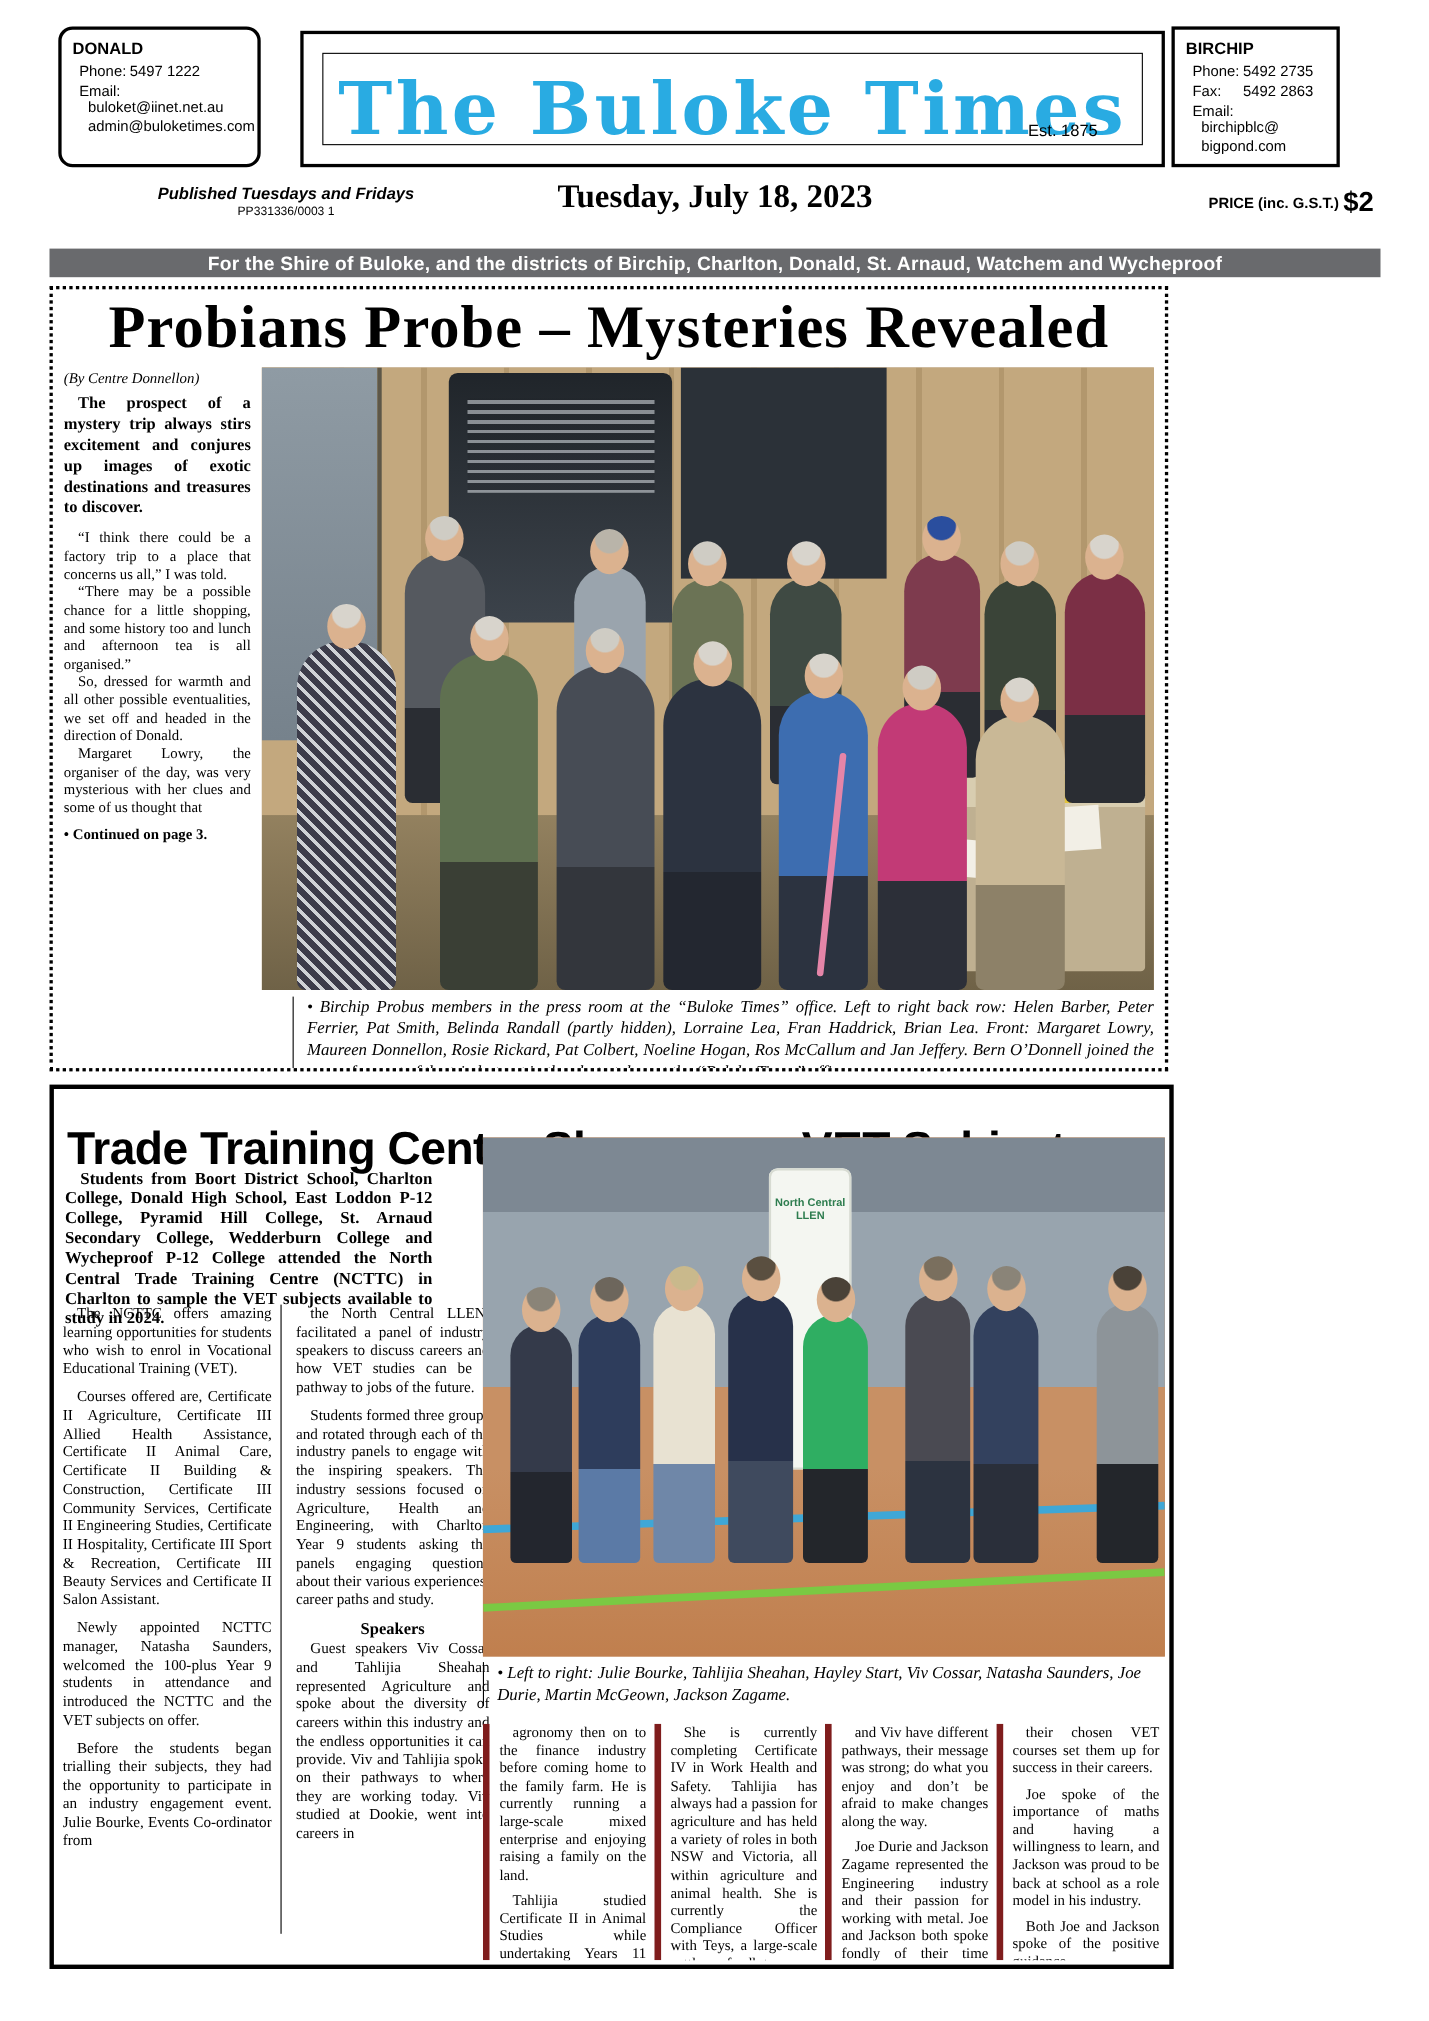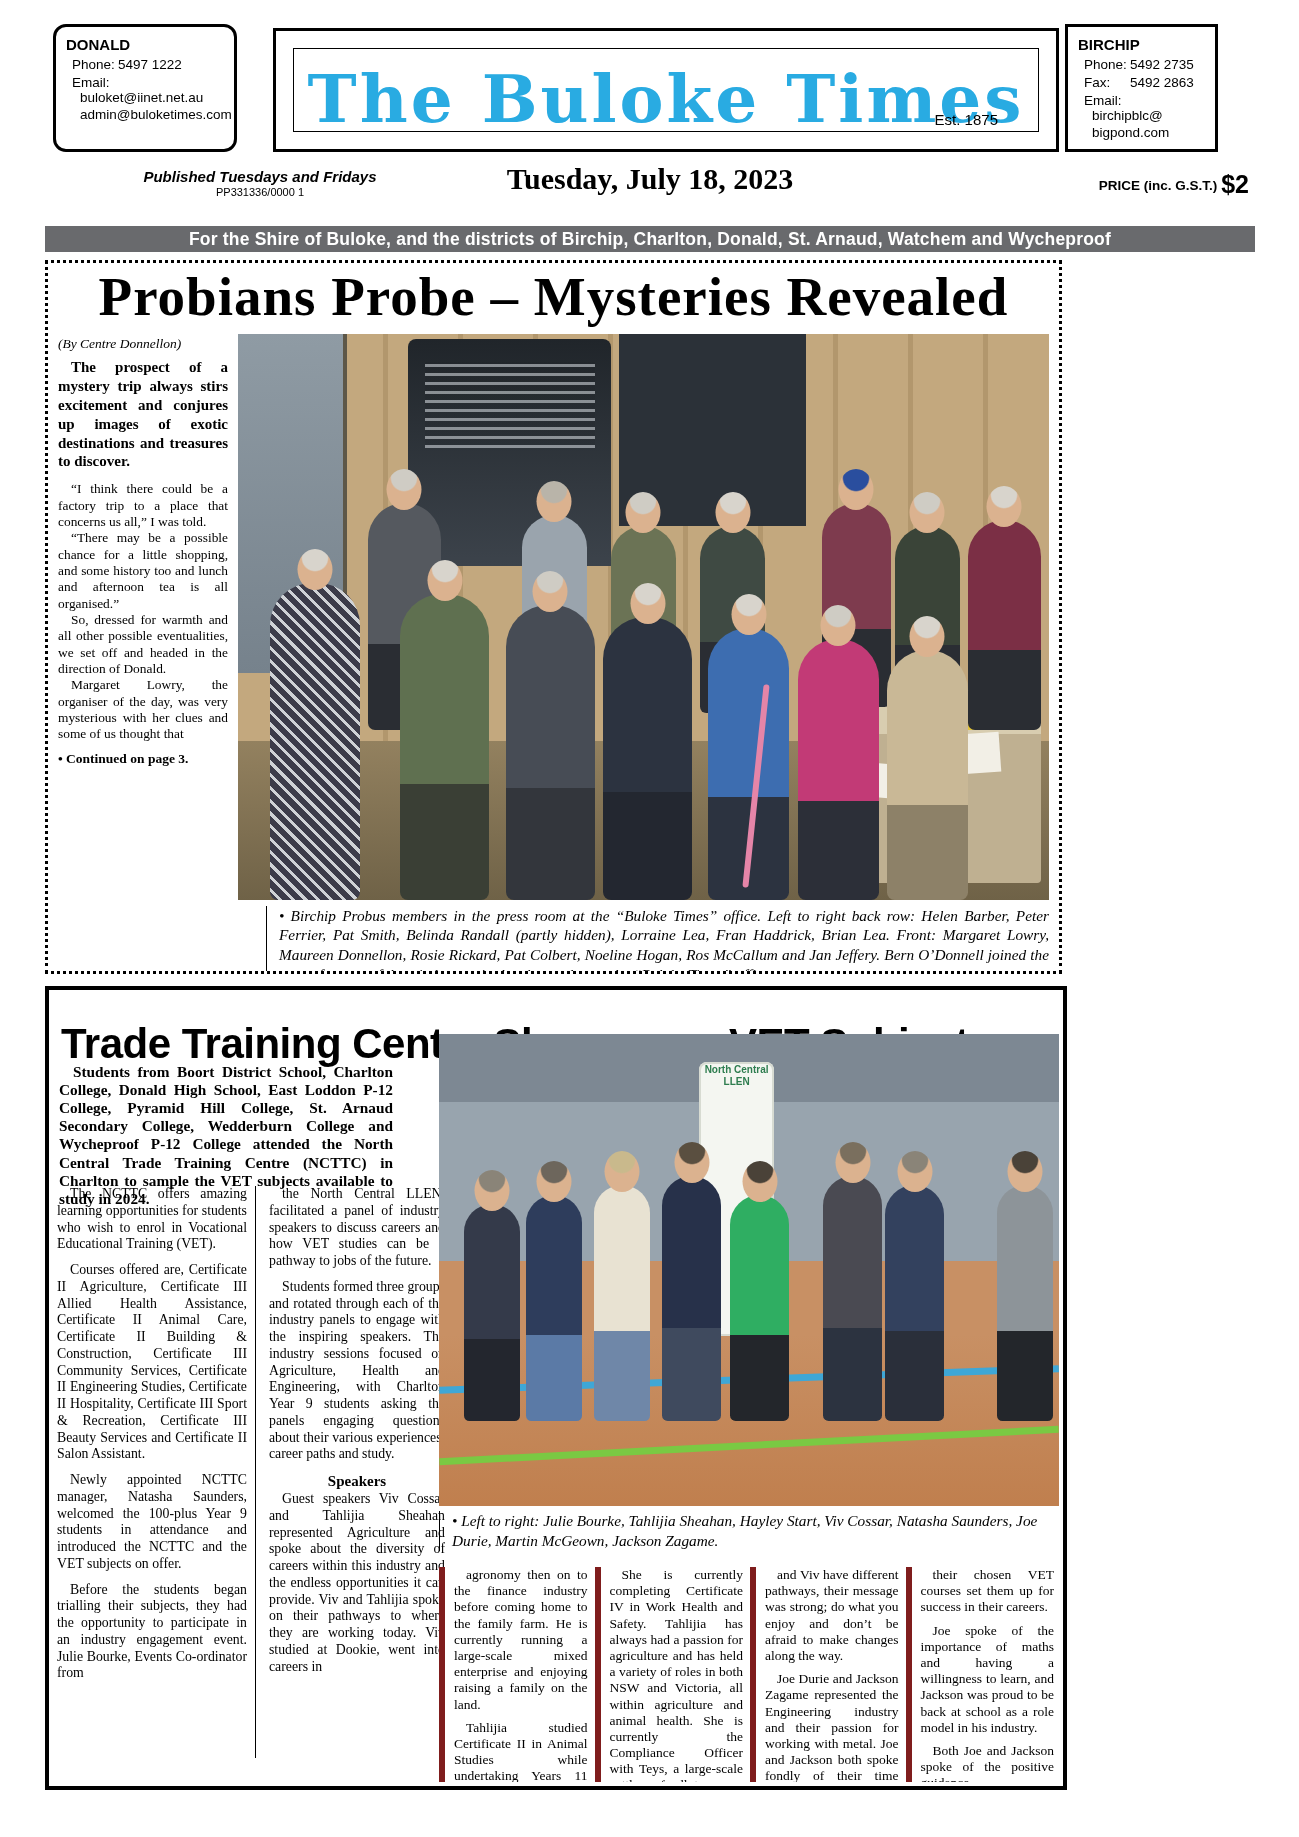--- a/index.html
+++ b/index.html
@@ -96,21 +96,21 @@
   .photo2 { width:100%; height:100%; background:#c08355; }
   .p2-wall { position:absolute; left:0; top:0; right:0; height:48%;
              background:linear-gradient(180deg,#7d8893 0 30%,#98a4ae 30%); }
   .p2-floor { position:absolute; left:0; bottom:0; right:0; height:52%;
               background:linear-gradient(180deg,#c89064 0 30%,#c07f4e); }
   .p2-line-b { position:absolute; left:0; right:0; bottom:26%; height:7px; background:#3fa7d6; transform:rotate(-2deg); }
   .p2-line-g { position:absolute; left:0; right:0; bottom:12%; height:7px; background:#7ac943; transform:rotate(-3deg); }
   .p2-banner { position:absolute; left:42%; top:6%; width:12%; height:58%; background:#f4f6f1; border-radius:8px;
                box-shadow:0 0 0 2px #d7dbd2 inset; text-align:center; }
   .p2-banner-text { font-family:"Liberation Sans",sans-serif; font-weight:bold; font-size:10px; color:#2e7d4f;
-                    display:block; padding-top:2px; line-height:1.2; }
+                    display:block; padding-top:26px; line-height:1.2; }
   .person { position:absolute; border-radius:42px 42px 8px 8px;
             background:linear-gradient(180deg,var(--c,#444) 0 62%, var(--p,#2a2d33) 62%); }
   .person::before { content:""; position:absolute; top:-34px; left:50%; transform:translateX(-50%);
             width:35px; height:41px; border-radius:50%;
             background:radial-gradient(circle at 50% 22%, var(--hair,#d6d2cb) 0 34%, #dbb28f 38%); }
 </style>
 </head>
 <body>
 
 <div class="page">
@@ -144,21 +144,21 @@
       </div>
       <div class="contact-row">Email:</div>
       <div class="contact-email">birchipblc@</div>
       <div class="contact-email">bigpond.com</div>
     </div>
   </div>
 
   <div class="subhead">
     <div class="published">
       <span>Published Tuesdays and Fridays</span>
-      <span class="ppnum">PP331336/0000 1</span>
+      <span class="ppnum">PP331336/0003 1</span>
     </div>
     <div class="date-line">Tuesday, July 18, 2023</div>
     <div class="price-line">
       <span>PRICE (inc. G.S.T.)</span><span class="price-value">$2</span>
     </div>
   </div>
 
   <div class="banner">For the Shire of Buloke, and the districts of Birchip, Charlton, Donald, St. Arnaud, Watchem and Wycheproof</div>
 
   <div class="article1">

